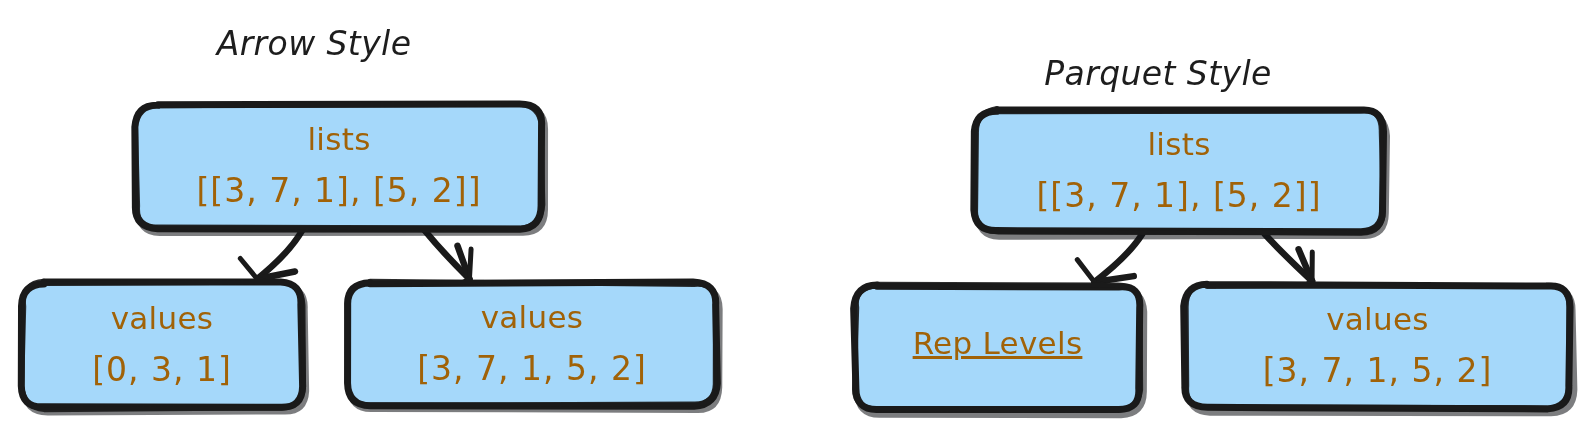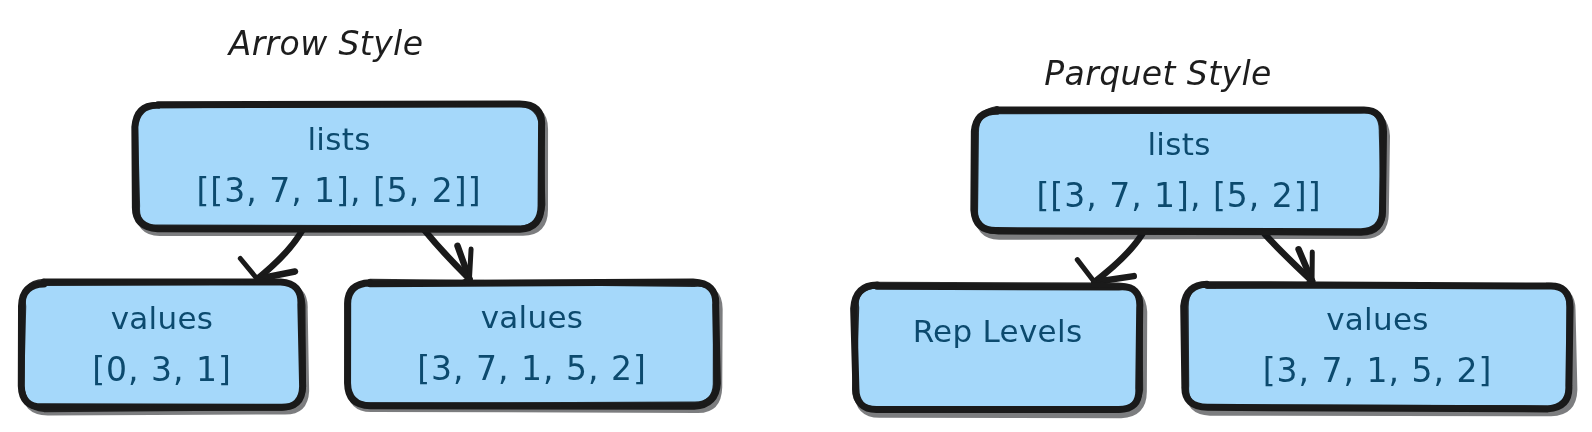--- a/index.html
+++ b/index.html
@@ -37,21 +37,21 @@
     transform: translateX(-50%);
     font-style: italic;
   }
   .node-text {
     position: absolute;
     display: flex;
     flex-direction: column;
     align-items: center;
     justify-content: center;
     text-align: center;
-    color: #0c4a6e;
+    color: #a16207;
     font-family: "DejaVu Sans", sans-serif;
     line-height: 1.16;
     pointer-events: none;
   }
   .node-label {
     font-size: 31px;
     letter-spacing: 0.3px;
     white-space: nowrap;
   }
   .node-value {
@@ -121,39 +121,39 @@
         <path d="M 877 284.17063534267743 L 1117.8926713475457 284.81889987030013 Q 1140.5839613688104 285.6455254562411 1140.1520924578197 308 L 1140.7477784169594 389.5847744958404 Q 1138.2050423623086 408.5730291607664 1118 410.44085335845165 L 877.6066274655083 408.8846235279388 Q 853.7115851644015 408.66723704369144 854.3993929631074 388 L 856.8156552332526 307.59760522916804 Q 854.057693958775 287.509123326982 877 286.1065258989607 Z" fill="none" stroke="#1a1a1a" stroke-width="4.8" stroke-linecap="round" stroke-linejoin="round" opacity="0.92"></path>
       </g>
       <g>
         <path d="M 1210 289.2039883142356 L 1550.942135096035 288.84007573166866 Q 1572.4192183019684 288.98960620210954 1572.0659093857118 311 L 1573.887747825071 389.7115151885485 Q 1573.2466952806556 412.4323995120043 1551 412.6912505634554 L 1210.0188081269241 412.26701617299904 Q 1188.9149549016333 411.45580363294846 1188.450795949181 390 L 1187.559957027696 310.31975126281367 Q 1187.9586120252304 289.3895704752717 1210 288.7501804832137 Z" fill="none" stroke="#111315" stroke-width="7" stroke-linecap="round" stroke-linejoin="round" opacity="0.55"></path>
         <path d="M 1207 285.4107790954461 L 1547.7243979458344 285.8000636110083 Q 1569.4896132472388 285.3276721007785 1570.985266781871 307 L 1569.4636729243507 386.1738097197254 Q 1571.1402438174655 407.1876148225682 1548 407.69280288261024 L 1206.681604481154 408.1606736189503 Q 1185.8817486772693 408.9556878099943 1185.2816548354372 386 L 1184.971630955288 307.47219209748886 Q 1183.8882393837387 285.7196203002332 1207 284.7323884968331 Z" fill="#a5d8fa" stroke="none"></path>
         <path d="M 1207 284.57866525695596 L 1548.0998707778285 286.0931084644483 Q 1569.6761334424261 284.41862955131506 1570.0630101210731 307 L 1568.8417031289273 386.0112333185092 Q 1569.901650953899 407.2274552825035 1548 408.87596706257943 L 1207.504772568636 407.3688587192301 Q 1183.9265148164363 406.8879826427847 1184.8603451019435 386 L 1183.7079909563568 306.206320870205 Q 1186.121309043151 284.77790179307476 1207 284.3655545715082 Z" fill="none" stroke="#1a1a1a" stroke-width="7" stroke-linecap="round" stroke-linejoin="round"></path>
         <path d="M 1207 286.63627290895033 L 1546.138681888645 285.2538000355725 Q 1569.2776908880462 283.69997024568727 1568.8026391271515 307 L 1568.632646322545 385.29648482859903 Q 1568.6040396693181 409.36695826210405 1548 407.78039455496724 L 1205.606486320778 406.5508795979204 Q 1185.1815803061154 406.86905860941346 1186.839716078639 386 L 1186.2765727058409 307.5627074253572 Q 1186.0394778265802 283.90881872219444 1207 285.4160000097081 Z" fill="none" stroke="#1a1a1a" stroke-width="4.8" stroke-linecap="round" stroke-linejoin="round" opacity="0.92"></path>
       </g>
     </svg>
   <div id="overlay">
-      <div class="panel-title" style="left: 326px; top: 24px;">Arrow Style</div>
+      <div class="panel-title" style="left: 314px; top: 24px;">Arrow Style</div>
       <div class="node-text" style="left: 136px; top: 104px; width: 406px; height: 124px;">
         <div class="node-label">lists</div>
         <div class="node-value">[[3, 7, 1], [5, 2]]</div>
       </div>
       <div class="node-text" style="left: 22px; top: 283px; width: 280px; height: 125px;">
         <div class="node-label">values</div>
         <div class="node-value">[0, 3, 1]</div>
       </div>
       <div class="node-text" style="left: 348px; top: 283px; width: 368px; height: 122px;">
         <div class="node-label">values</div>
         <div class="node-value">[3, 7, 1, 5, 2]</div>
       </div>
       <div class="panel-title" style="left: 1158px; top: 30px; margin-top: 24px;">Parquet Style</div>
       <div class="node-text" style="left: 975px; top: 110px; width: 408px; height: 122px;">
         <div class="node-label">lists</div>
         <div class="node-value">[[3, 7, 1], [5, 2]]</div>
       </div>
-      <div class="node-text" style="left: 855px; top: 270px; width: 285px; height: 124px;">
+      <div class="node-text" style="left: 855px; top: 282px; width: 285px; height: 124px; text-decoration: underline;">
         <div class="node-label">Rep Levels</div>
       </div>
       <div class="node-text" style="left: 1185px; top: 285px; width: 385px; height: 123px;">
         <div class="node-label">values</div>
         <div class="node-value">[3, 7, 1, 5, 2]</div>
       </div>
     </div>
 </div>
 
 </body></html>

